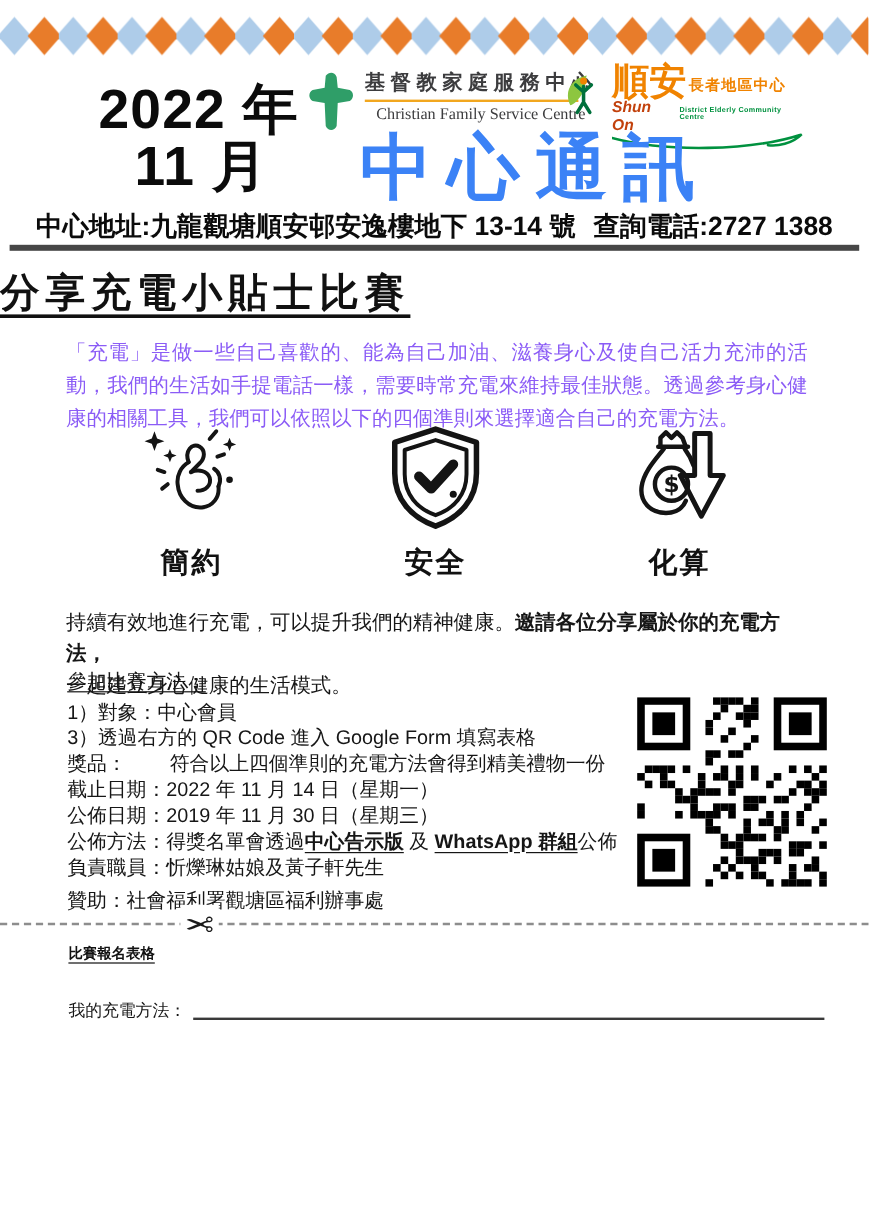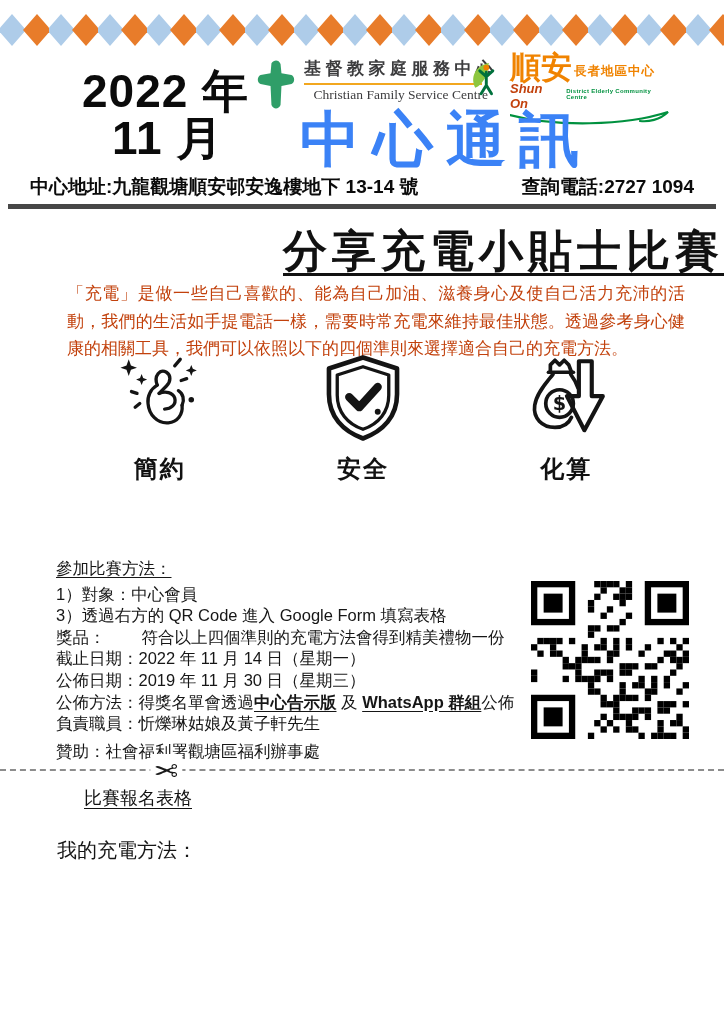--- a/index.html
+++ b/index.html
@@ -32,29 +32,29 @@
   .shunon-sub-cn{font-size:12.5px;font-weight:bold;color:#f08300;margin:0 0 3px 2px;letter-spacing:1px;}
   .shunon-row2{display:flex;align-items:baseline;margin-top:-2px;}
   .shunon-en{font-size:13px;font-weight:bold;font-style:italic;color:#c2410c;}
   .shunon-sub-en{font-size:6px;font-weight:bold;color:#00913f;margin-left:4px;letter-spacing:0.3px;}
   .shunon-swoosh{margin-top:0px;}
 
   .news-title{position:absolute;left:300px;top:100px;font-size:60px;font-weight:bold;
               letter-spacing:13px;color:#3b82f6;}
 
   .address-bar{position:absolute;left:30px;top:174px;width:664px;display:flex;
-               justify-content:space-between;font-weight:bold;font-size:19px;color:#0b0b0b;}
+               justify-content:space-between;font-weight:bold;font-size:22px;color:#0b0b0b;}
   .header-rule{position:absolute;left:8px;top:204px;width:708px;height:5px;background:#474747;}
 
   
-  .contest-title{position:absolute;left:0;top:222px;width:724px;text-align:right;
-                 font-size:44px;font-weight:bold;letter-spacing:5px;
+  .contest-title{position:absolute;left:0;top:222px;width:724px;text-align:left;
+                 font-size:33px;font-weight:bold;letter-spacing:5px;
                  text-decoration:underline;text-underline-offset:7px;text-decoration-thickness:2.5px;}
-  .intro{position:absolute;left:67px;top:280px;width:618px;font-size:17px;line-height:1.62;
-         text-align:justify;color:#c2410c;}
+  .intro{position:absolute;left:55px;top:280px;width:618px;font-size:17px;line-height:1.62;
+         text-align:justify;color:#8b5cf6;}
 
   .criteria-row{position:absolute;left:58px;top:352px;width:610px;display:flex;}
   .criteria-cell{flex:1;display:flex;flex-direction:column;align-items:center;}
   .criteria-icon{height:92px;display:flex;align-items:center;justify-content:center;}
   .criteria-label{margin-top:9px;font-size:24px;font-weight:bold;letter-spacing:2px;white-space:nowrap;}
 
   .invite{position:absolute;left:55px;top:506px;width:625px;font-size:17px;line-height:1.55;color:#161616;}
   .bold{font-weight:bold;}
   .bu{font-weight:bold;text-decoration:underline;text-underline-offset:3px;}
 
@@ -65,23 +65,23 @@
 
   .qr-box{position:absolute;left:527px;top:581px;}
 
   
   .cutline{position:absolute;left:0;top:769px;width:724px;border-top:2px dashed #8d8d8d;}
   .scissors{position:absolute;left:150px;top:-17px;font-size:29px;color:#1a1a1a;background:#fff;
             padding:0 4px;transform:scaleX(-1);display:inline-block;
             font-family:"DejaVu Sans",sans-serif;}
 
   .form{position:absolute;left:57px;top:786px;width:630px;}
-  .form-heading{font-size:18px;font-weight:normal;text-decoration:underline;
-                text-underline-offset:4px;margin-bottom:14px;margin-left:27px;}
-  .form-row{display:flex;align-items:flex-end;margin-top:27px;font-size:20px;color:#161616;}
+  .form-heading{font-size:12px;font-weight:bold;text-decoration:underline;
+                text-underline-offset:4px;margin-bottom:14px;}
+  .form-row{display:flex;align-items:flex-end;margin-top:27px;font-size:14px;color:#161616;}
   .form-label{white-space:nowrap;}
   .form-blank{flex:1;border-bottom:2px solid #3a3a3a;margin:0 0 2px 6px;height:18px;}
   .form-row:nth-child(4) .form-blank{border-bottom-color:#7a7a7a;}
 
   .icon-stroke{stroke:#141414;fill:none;stroke-linecap:round;stroke-linejoin:round;}
 </style>
 </head>
 <body>
 
 <div class="page">
@@ -132,21 +132,21 @@
           <path d="M0 4 C45 16 115 15 158 1 C150 9 138 11 130 10" stroke="#00913f" stroke-width="2.2" fill="none" stroke-linecap="round"></path>
         </svg>
       </div>
     </div>
   </div>
 
   <div class="news-title">中心通訊</div>
 
   <div class="address-bar">
     <span>中心地址:九龍觀塘順安邨安逸樓地下 13-14 號</span>
-    <span>查詢電話:2727 1094</span>
+    <span>查詢電話:2727 1388</span>
   </div>
   <div class="header-rule"></div>
 
   <div class="contest-title">分享充電小貼士比賽</div>
 
   <div class="intro">「充電」是做一些自己喜歡的、能為自己加油、滋養身心及使自己活力充沛的活動，我們的生活如手提電話一樣，需要時常充電來維持最佳狀態。透過參考身心健康的相關工具，我們可以依照以下的四個準則來選擇適合自己的充電方法。</div>
 
   <div class="criteria-row">
     <div class="criteria-cell">
       <div class="criteria-icon">
@@ -198,20 +198,24 @@
             <path stroke-width="4.5" d="M64 10 L78 10 L78 48 L90 48 L70 85 L51 48 L64 48 Z"></path>
           </g>
           <text x="43" y="63" text-anchor="middle" font-size="21" font-weight="bold" font-family="DejaVu Sans, sans-serif" fill="#141414">$</text>
         </svg>
       </div>
       <div class="criteria-label">化算</div>
     </div>
 
   </div>
 
+  <div class="invite">
+    <span>持續有效地進行充電，可以提升我們的精神健康。</span><span class="bold">邀請各位分享屬於你的充電方法，</span><br>
+    <span>一起建立身心健康的生活模式。</span>
+  </div>
 
   <div class="methods">
     <div class="methods-heading">參加比賽方法：</div>
     <div>1）對象：中心會員</div>
     <div>3）透過右方的 QR Code  進入 Google Form  填寫表格</div>
     <div class="prize-line">
       <span>獎品：</span><span class="prize-value">符合以上四個準則的充電方法會得到精美禮物一份</span>
     </div>
     <div>截止日期：2022 年 11 月 14 日（星期一）</div>
     <div>公佈日期：2019 年 11 月 30 日（星期三）</div>

